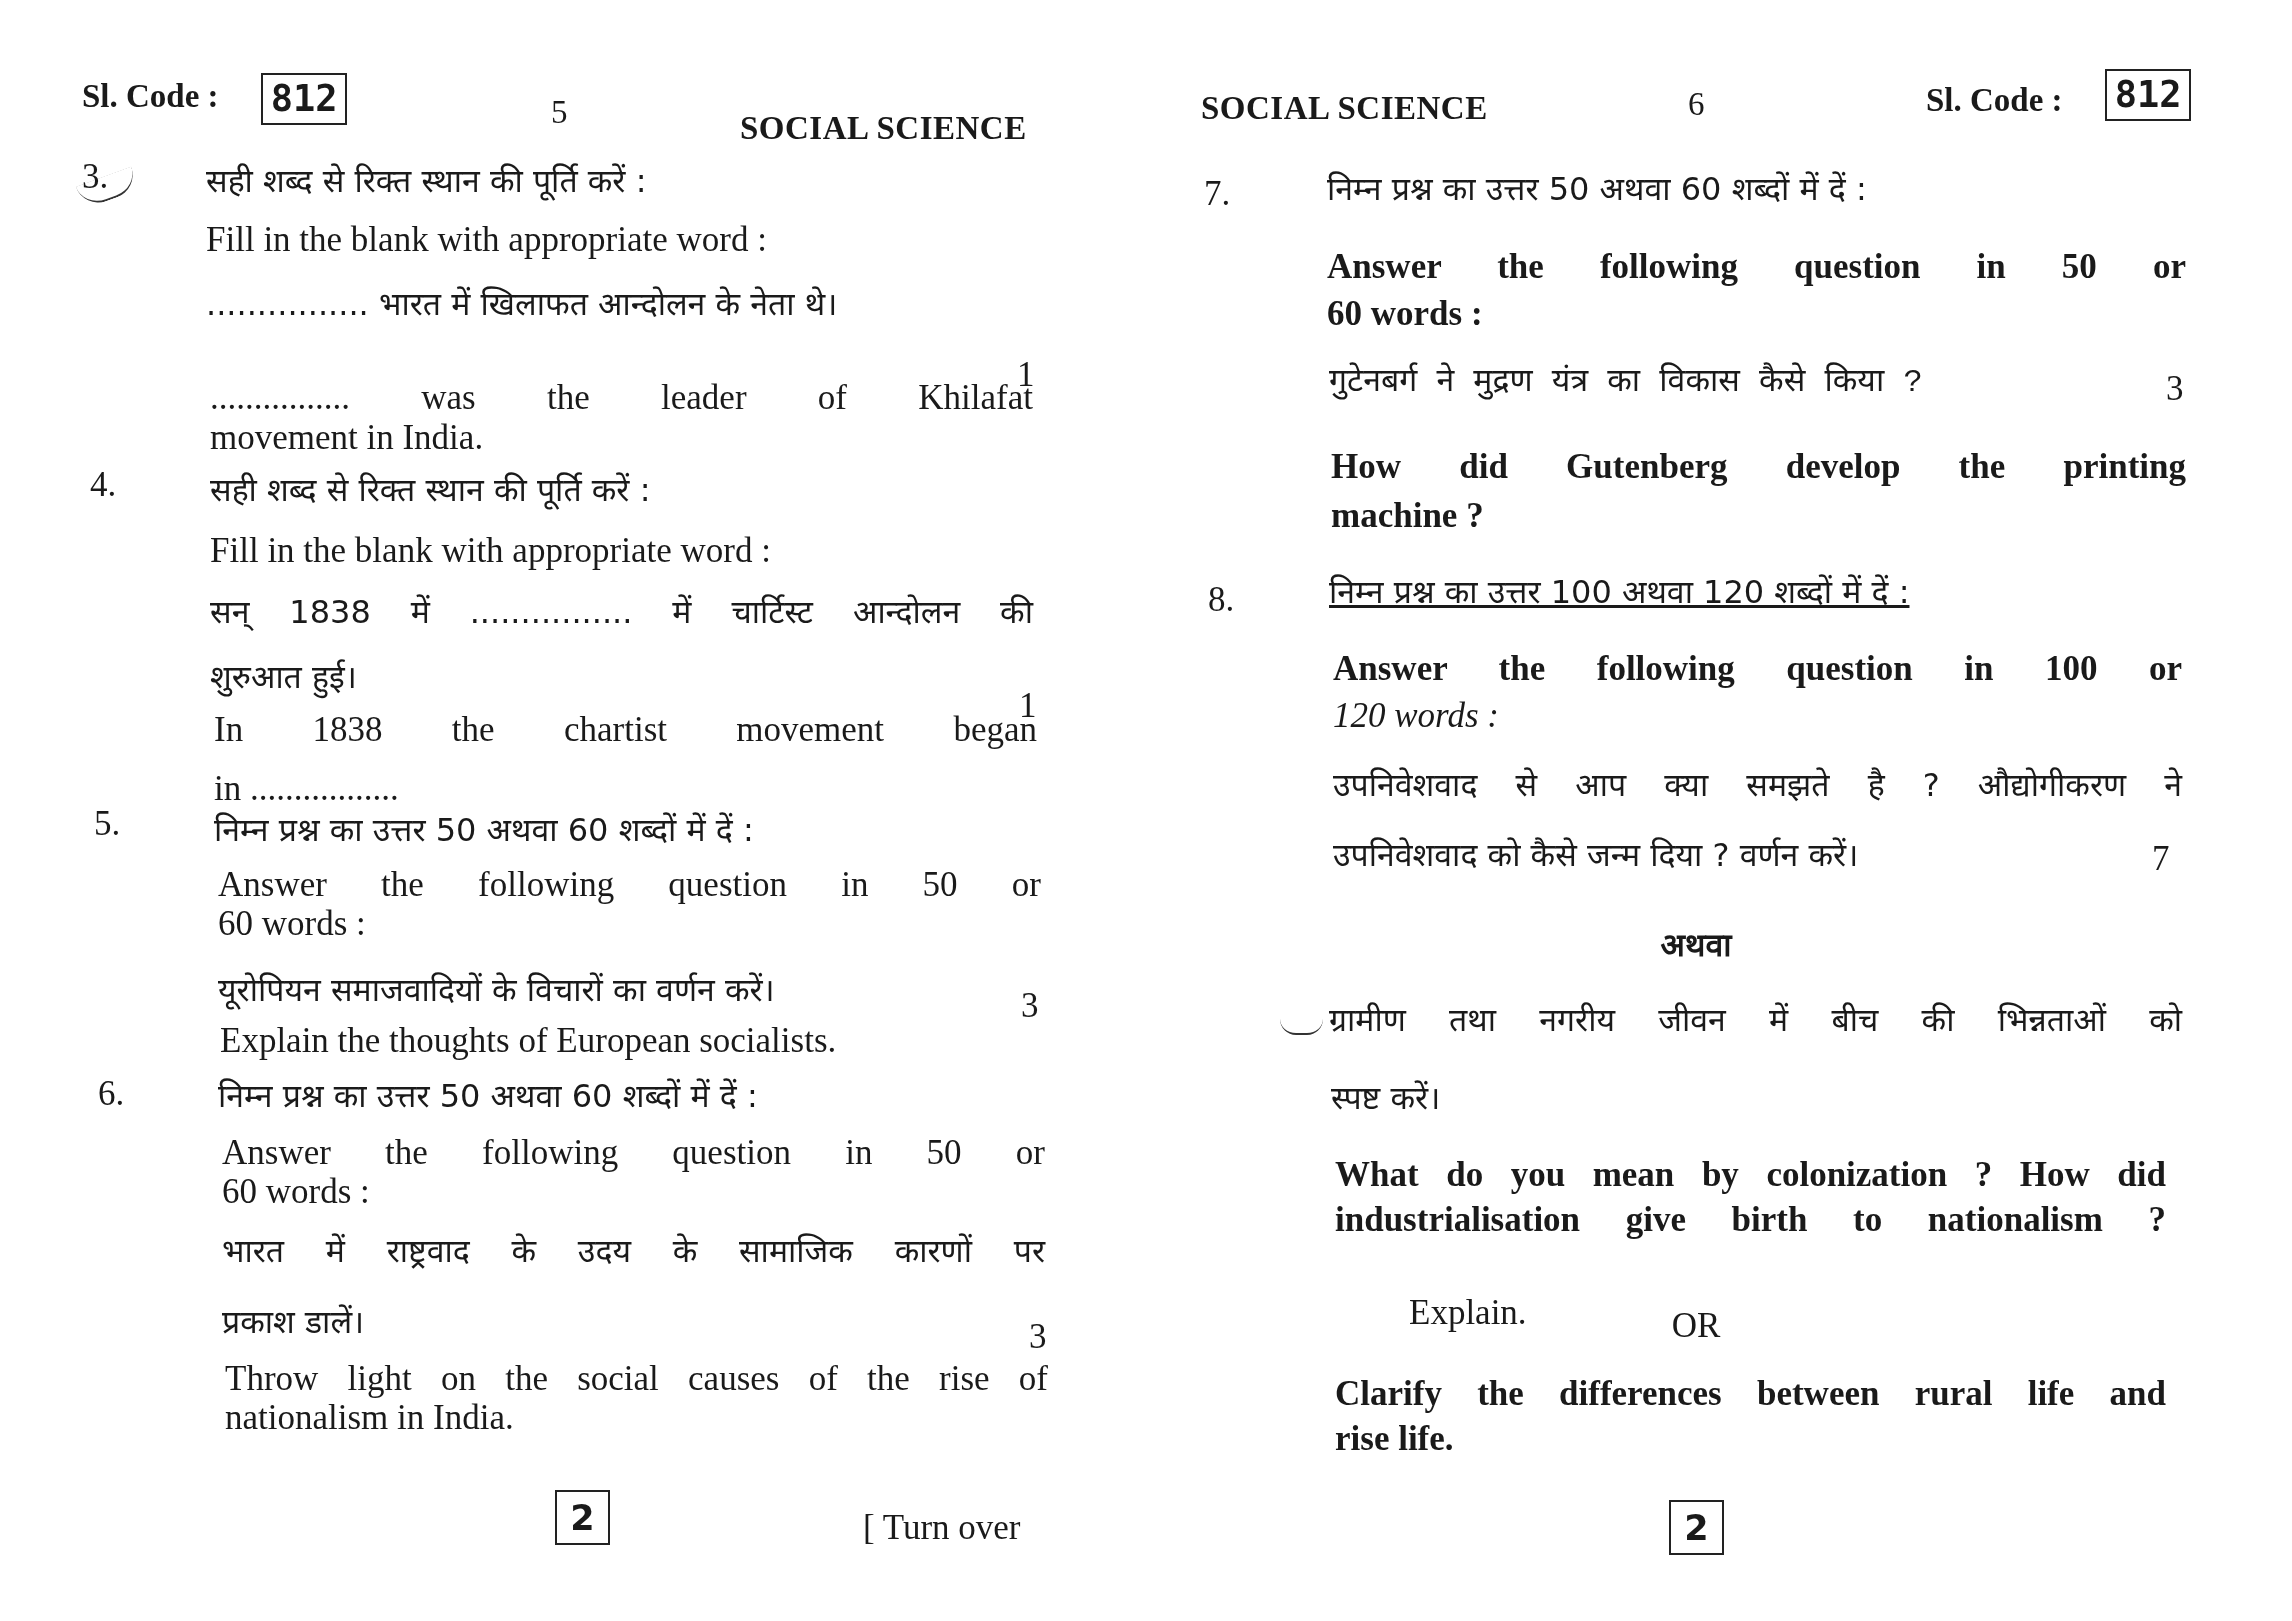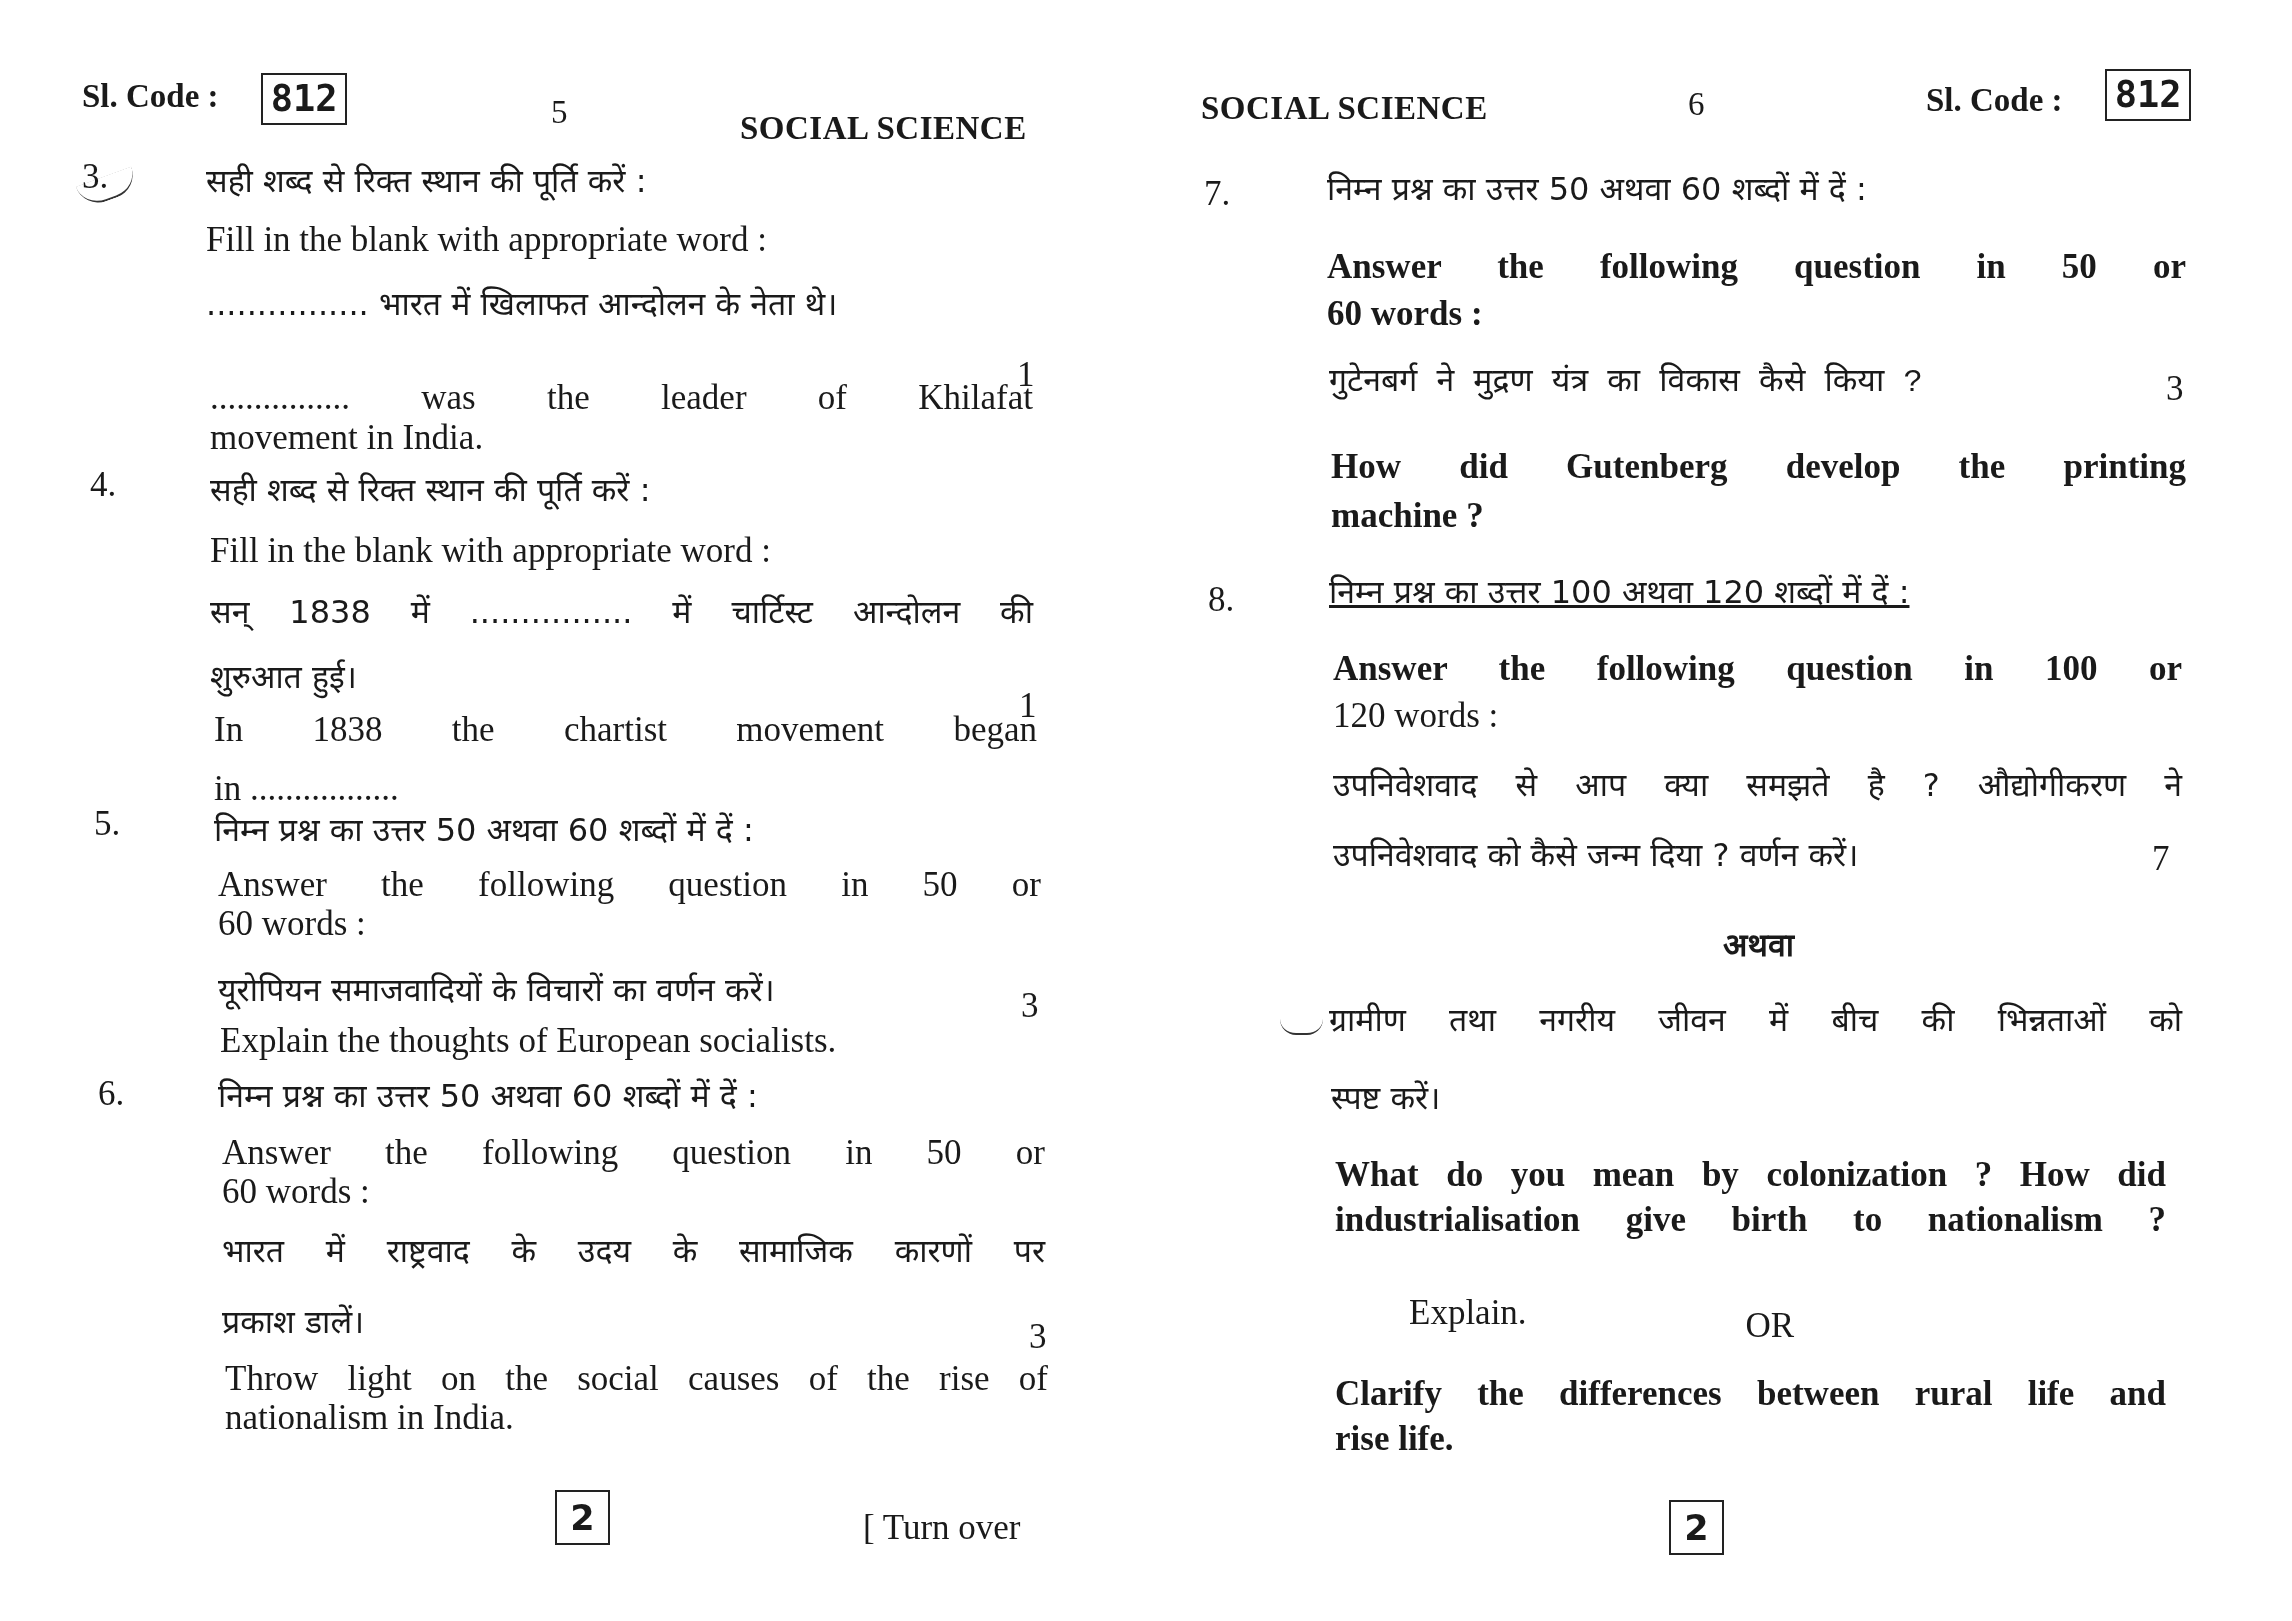--- a/index.html
+++ b/index.html
@@ -18,21 +18,21 @@
   .qnum { font-size: 35px; }
   .txt { font-size: 35px; line-height: 1.25; }
   .hi { font-size: 37px; line-height: 1.25; font-family: "DejaVu Sans", sans-serif; font-size: 32px; }
   .just { text-align: justify; text-align-last: justify; }
   .marks { font-size: 35px; }
   .footer-box {
     border: 2.9px solid #222; font-weight: bold; font-size: 35px;
     width: 51px; height: 51px; display: flex; align-items: center; justify-content: center;
     font-family: "DejaVu Sans", sans-serif;
   }
-  .center { text-align: right; }
+  .center { text-align: center; }
   .tick {
     border-bottom: 2.9px solid #333; border-radius: 0 0 39px 39px;
     transform: rotate(-20deg);
   }
 </style>
 </head>
 <body>
 
 <div>
 
@@ -93,21 +93,21 @@
   <div class="abs txt just" style="left:1327px; top:245px; width:859px; white-space:pre; font-weight:bold;">Answer  the  following  question  in  50  or</div>
   <div class="abs txt" style="left:1327px; top:292px; font-weight:bold;">60 words :</div>
   <div class="abs hi" style="left:1329px; top:363px;font-family:Liberation Mono, monospace;">गुटेनबर्ग ने मुद्रण यंत्र का विकास कैसे किया ?</div>
   <div class="abs marks" style="left:2166px; top:369px;">3</div>
   <div class="abs txt just" style="left:1331px; top:445px; width:855px; white-space:pre; font-weight:bold;">How  did  Gutenberg  develop  the  printing</div>
   <div class="abs txt" style="left:1331px; top:494px; font-weight:bold;">machine ?</div>
 
   <div class="abs qnum" style="left:1208px; top:580px;">8.</div>
   <div class="abs hi" style="left:1329px; top:572px;text-decoration:underline;">निम्न प्रश्न का उत्तर 100 अथवा 120 शब्दों में दें :</div>
   <div class="abs txt just" style="left:1333px; top:647px; width:849px; white-space:pre; font-weight:bold;">Answer  the  following  question  in  100  or</div>
-  <div class="abs txt" style="left:1333px; top:694px;">120 words :</div>
+  <div class="abs txt" style="left:1333px; top:694px;font-style:italic;">120 words :</div>
   <div class="abs hi just" style="left:1333px; top:765px; width:849px;">उपनिवेशवाद से आप क्या समझते है ? औद्योगीकरण ने</div>
   <div class="abs hi" style="left:1333px; top:835px;">उपनिवेशवाद को कैसे जन्म दिया ? वर्णन करें।</div>
   <div class="abs marks" style="left:2152px; top:839px;">7</div>
   <div class="abs hi center" style="left:1598px; top:925px; width:196px; font-weight:bold;">अथवा</div>
   <div class="abs" style="left:1280px; top:1019px; width:43px; height:13.7px; border-bottom:2.9px solid #333; border-radius:0 0 29px 29px;"></div>
   <div class="abs hi just" style="left:1329px; top:1000px; width:853px;">ग्रामीण तथा नगरीय जीवन में बीच की भिन्नताओं को</div>
   <div class="abs hi" style="left:1331px; top:1078px;">स्पष्ट करें।</div>
   <div class="abs txt just" style="left:1335px; top:1153px; width:831px; font-weight:bold;">What do you mean by colonization ? How did</div>
   <div class="abs txt just" style="left:1335px; top:1198px; width:831px; font-weight:bold;">industrialisation give birth to nationalism ?</div>
   <div class="abs txt" style="left:1409px; top:1243px; font-weight:normal;margin-top:48px;">Explain.</div>

